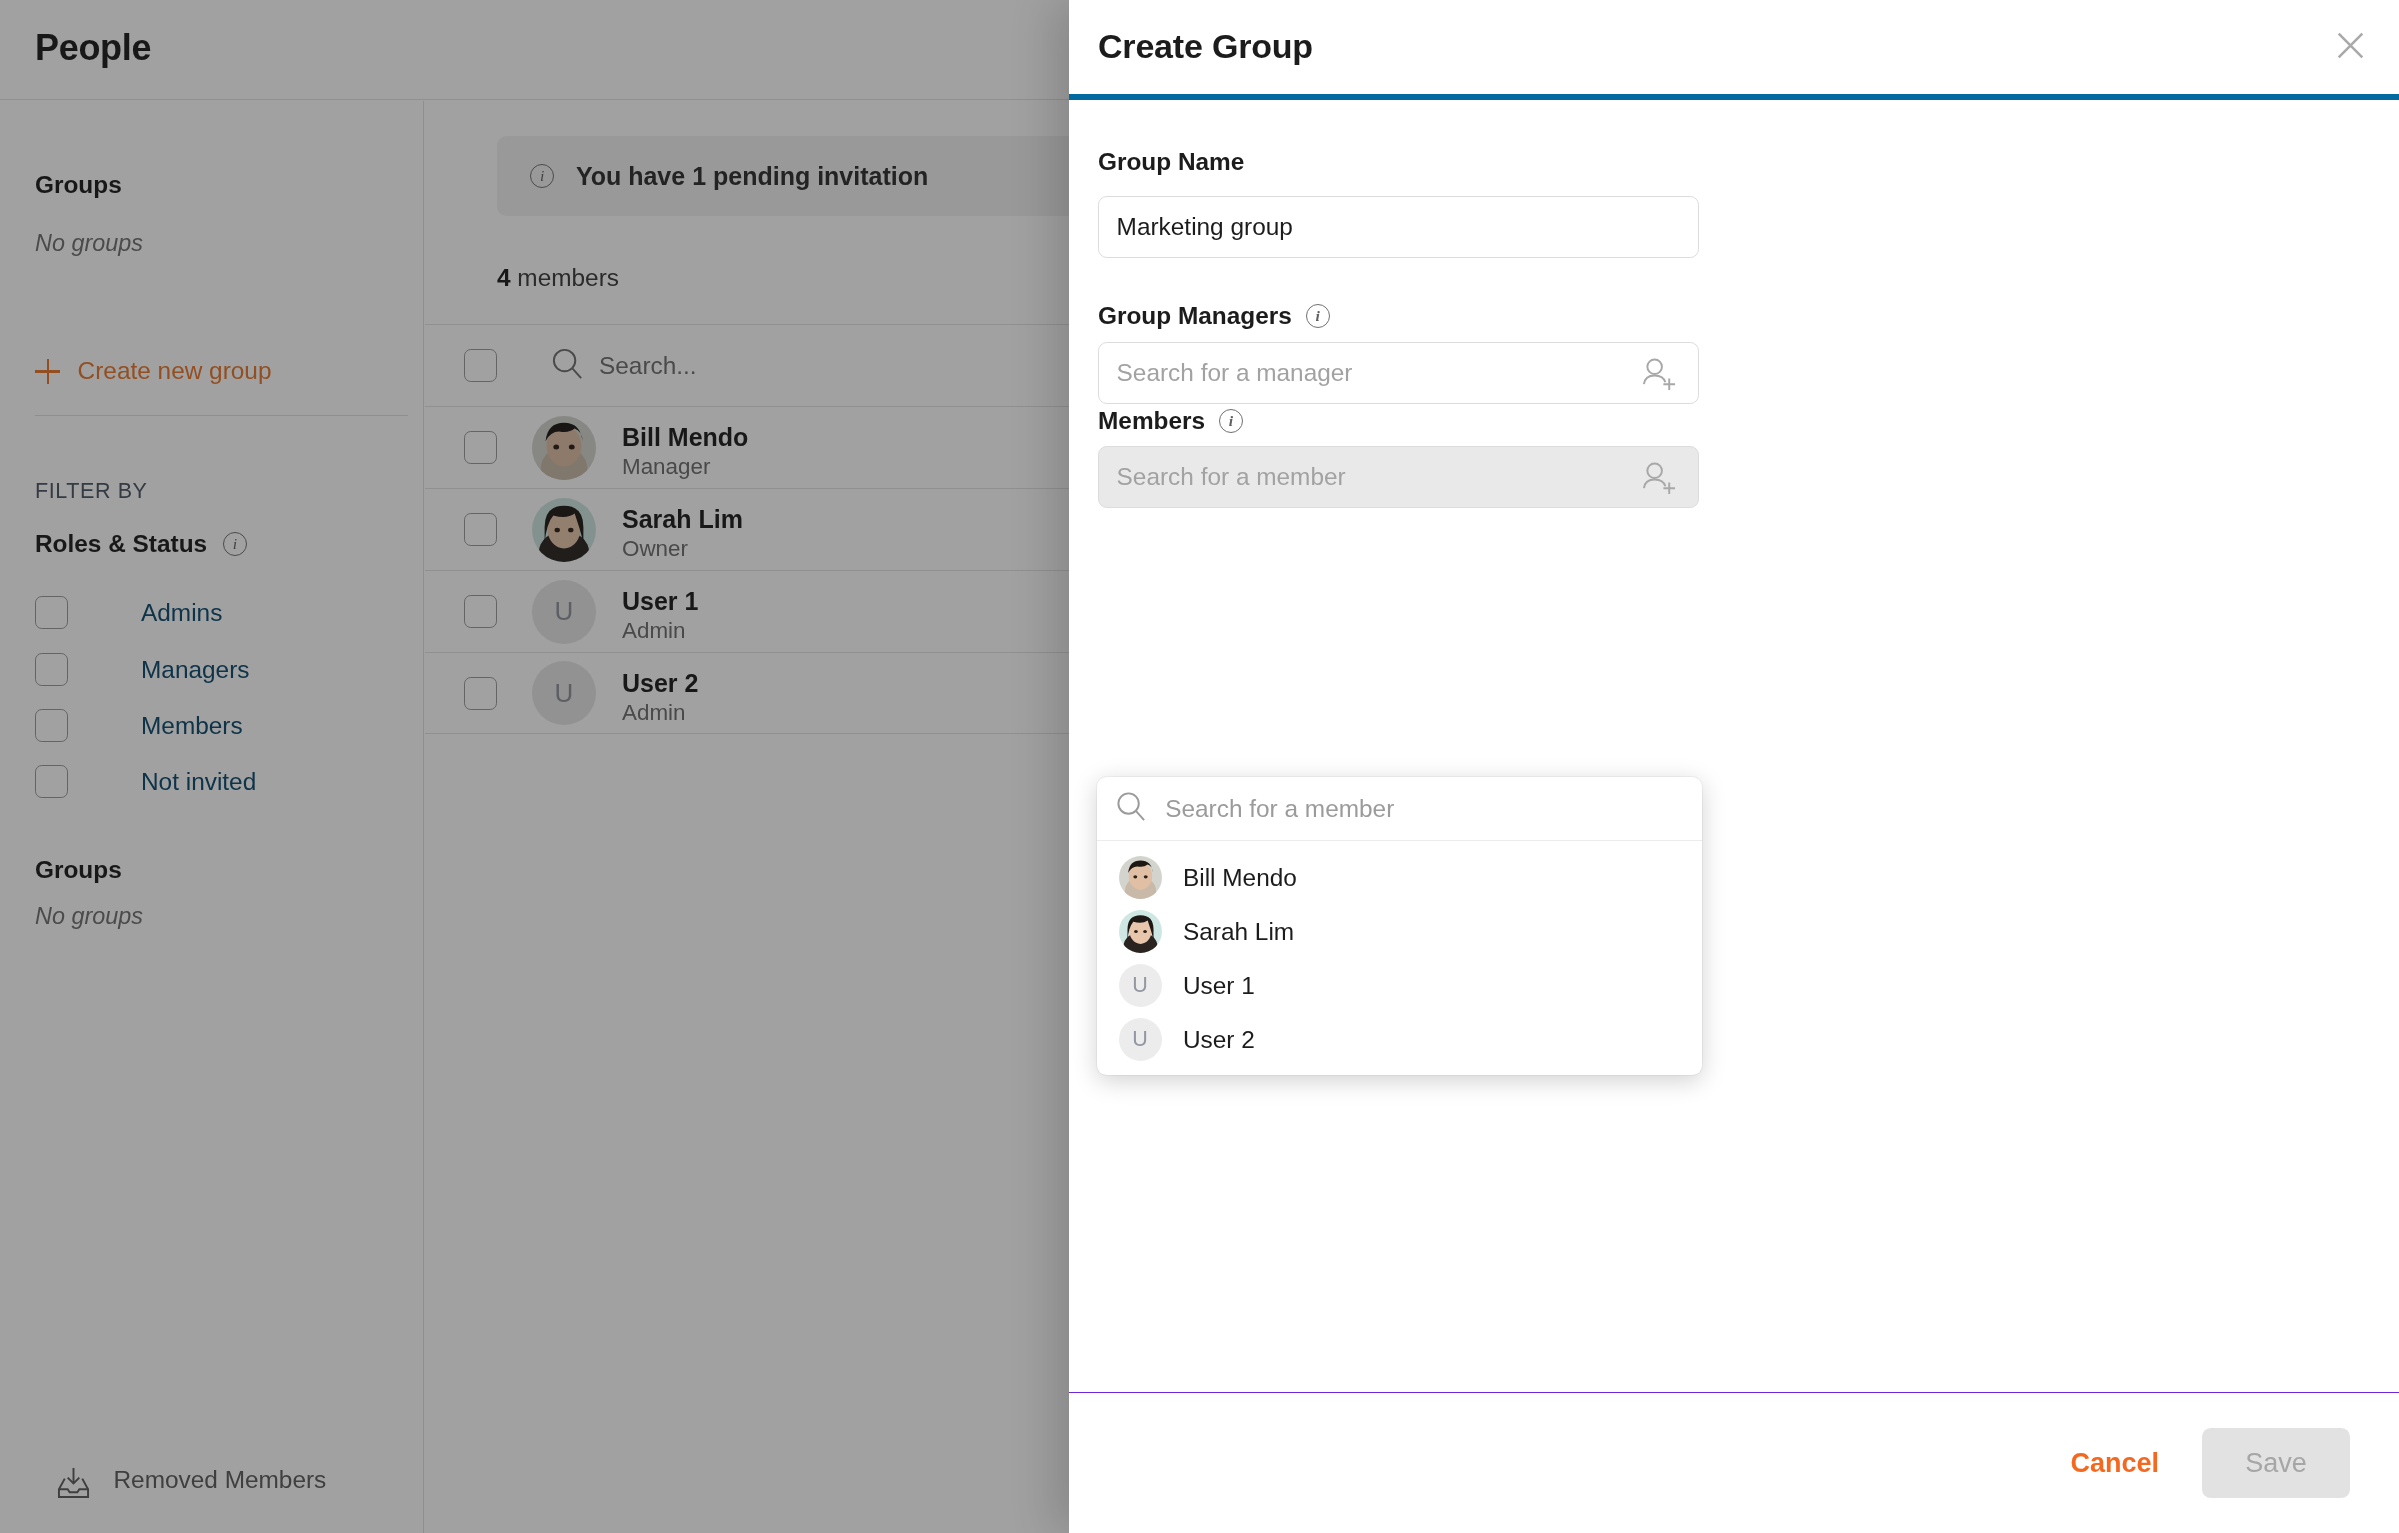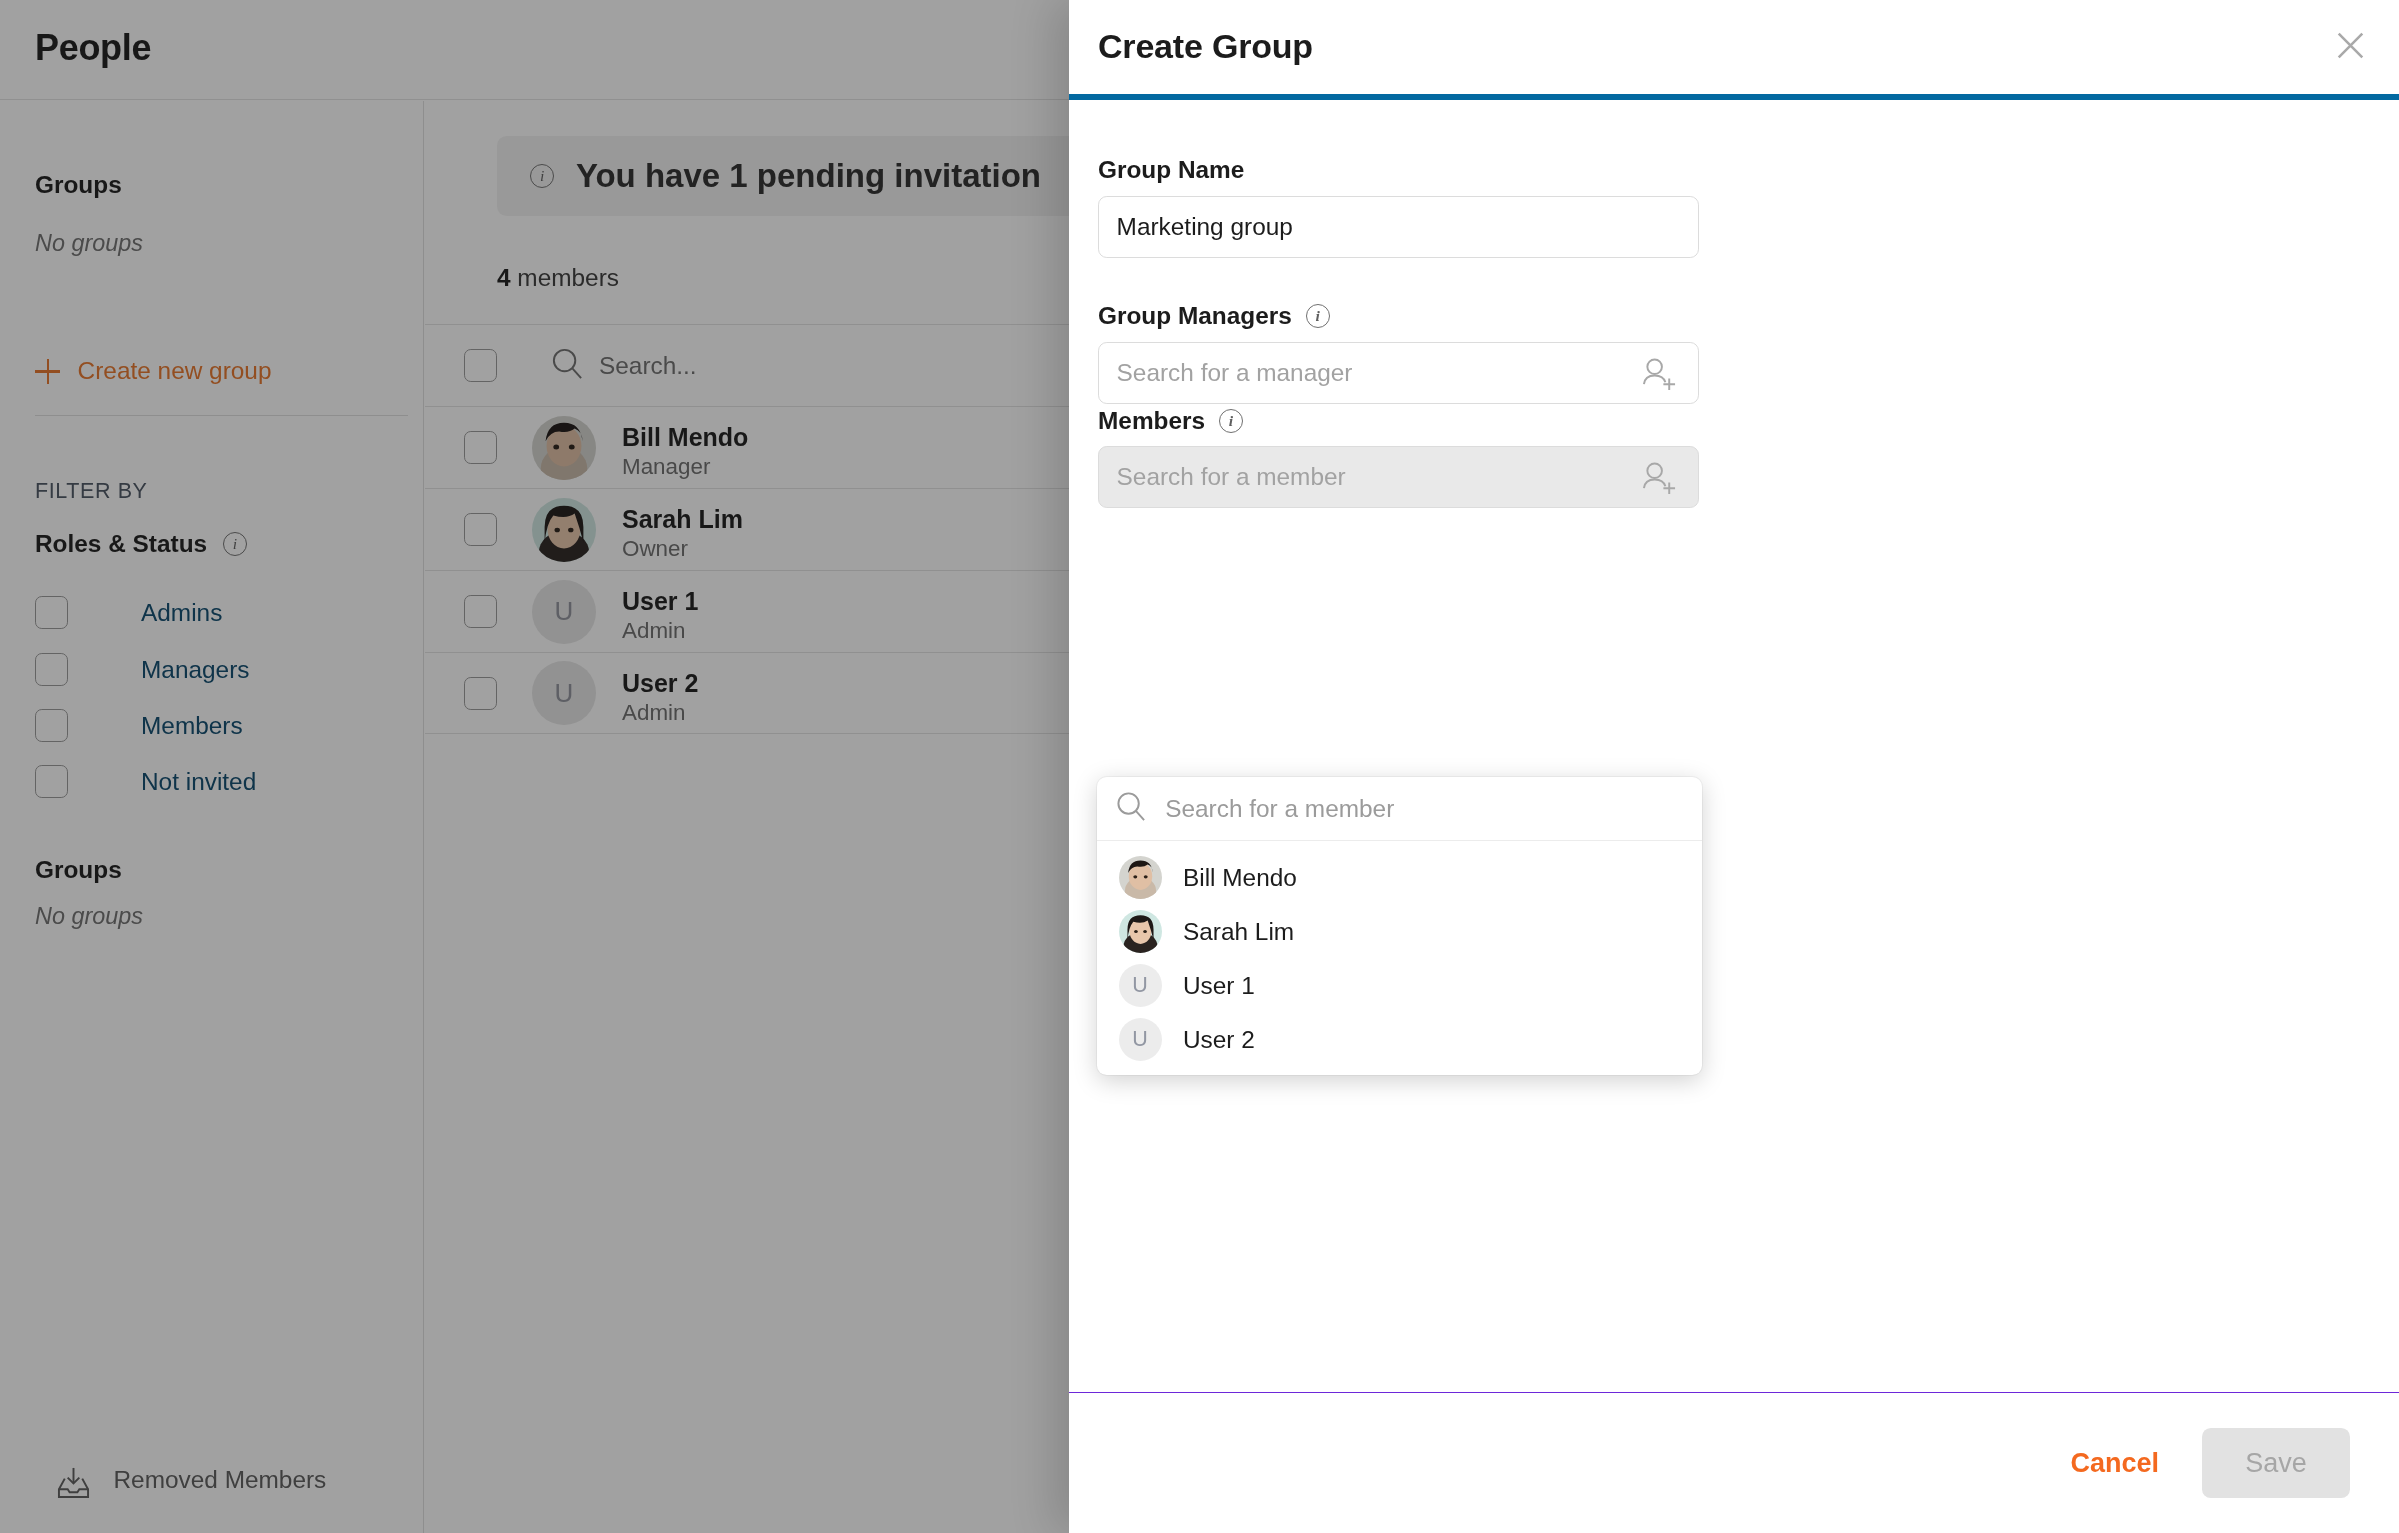--- a/index.html
+++ b/index.html
@@ -98,21 +98,21 @@
 
   
   .mainlist {
     position: absolute; left: 425px; top: 101px; width: 1974px; height: 1432px; background: #fff;
   }
   .banner {
     position: absolute; left: 72px; top: 35px; width: 1170px; height: 80px;
     background: #f2f2f2; border-radius: 9.8px; display: flex; align-items: center; gap: 21.5px;
     padding-left: 33px;
   }
-  .banner .txt { font-size: 33px; font-weight: 700; color: #2e2e2e; }
+  .banner .txt { font-size: 25px; font-weight: 700; color: #2e2e2e; }
   .count-line {
     position: absolute; left: 72px; top: 163px; font-size: 24.4px; color: #3b3b3b;
   }
   .count-line b { font-weight: 700; color: #1c1c1c; }
 
   .lrow {
     position: absolute; left: 0; width: 1974px;
     border-top: 1px solid #e3e3e3;
     display: flex; align-items: center;
   }
@@ -350,21 +350,21 @@
       <div class="dr-title">Create Group</div>
       <div class="dr-close">
         <svg width="55" height="55" viewBox="0 0 56 56">
           <path d="M16 16 L40 40 M40 16 L16 40" stroke="#a9a9a9" stroke-width="2.6"></path>
         </svg>
       </div>
     </div>
 
     <div class="dr-body">
 
-      <div class="fld-label" style="left:29px; top:56px;">
+      <div class="fld-label" style="left:29px; top:48px;">
         <span>Group Name</span>
       </div>
       <div class="txtinput" style="top:96px;">
         <span>Marketing group</span>
       </div>
 
       <div class="fld-label" style="left:29px; top:202px;">
         <span>Group Managers</span>
         <span class="info-ico">i</span>
       </div>

